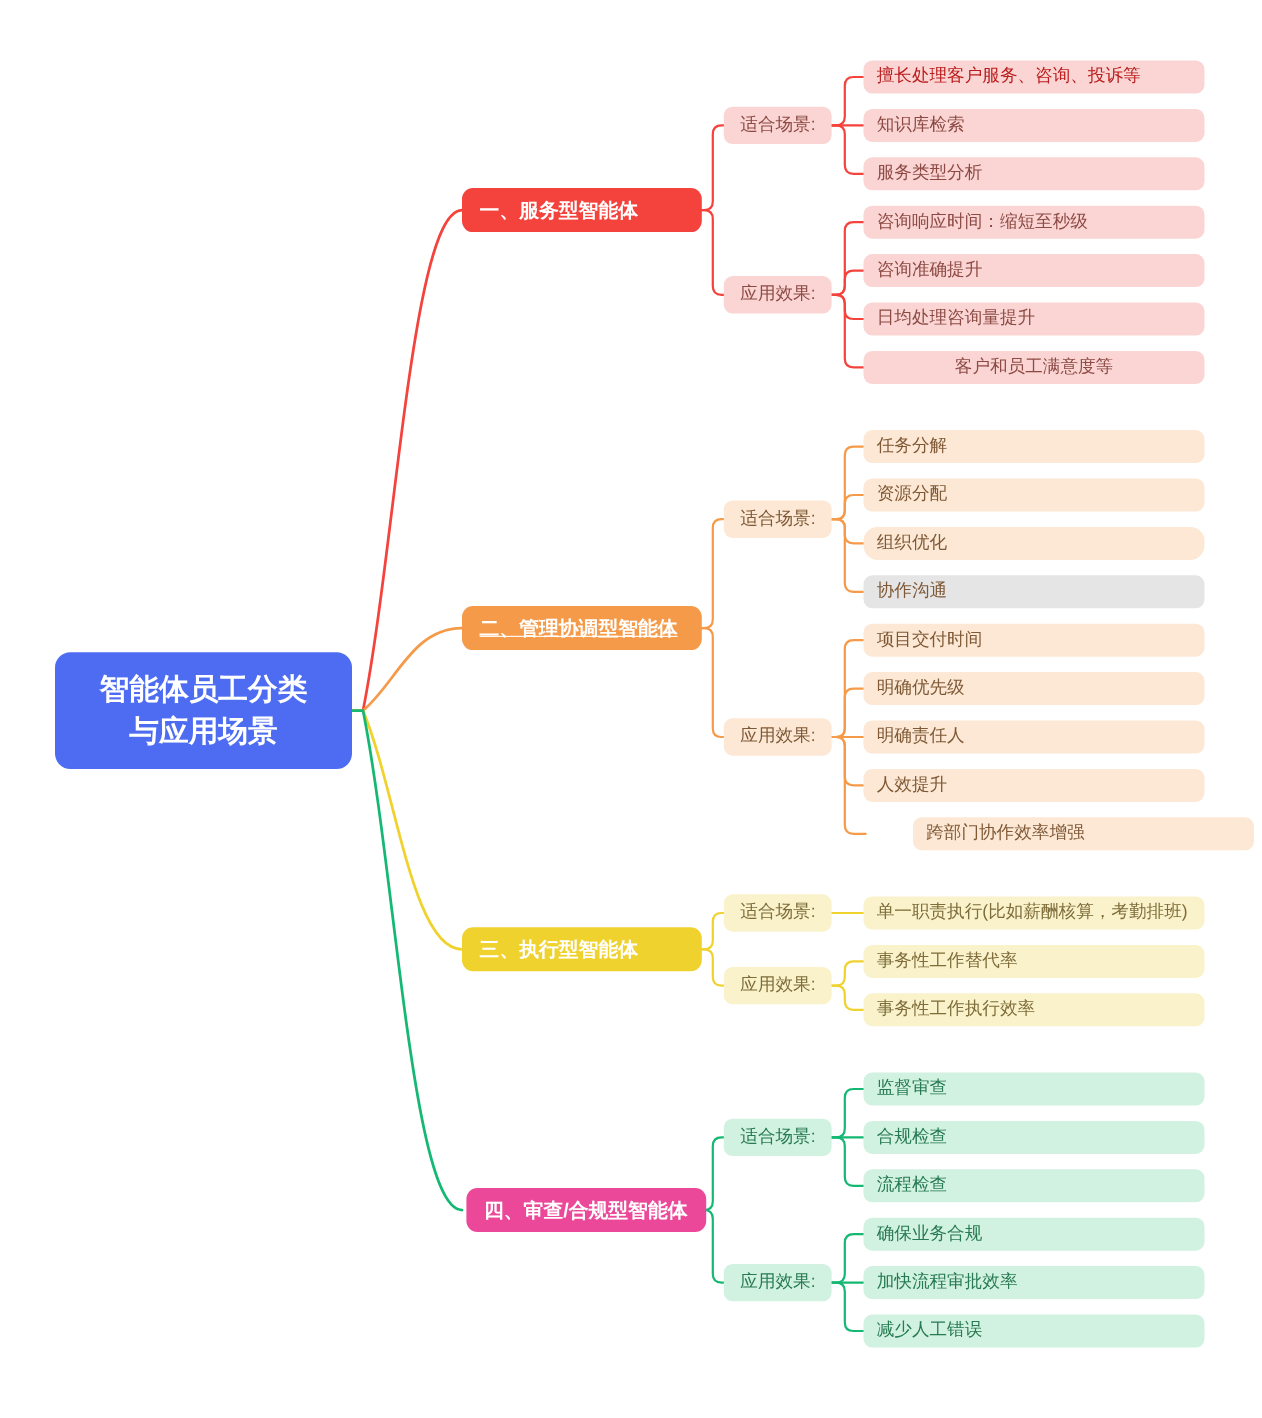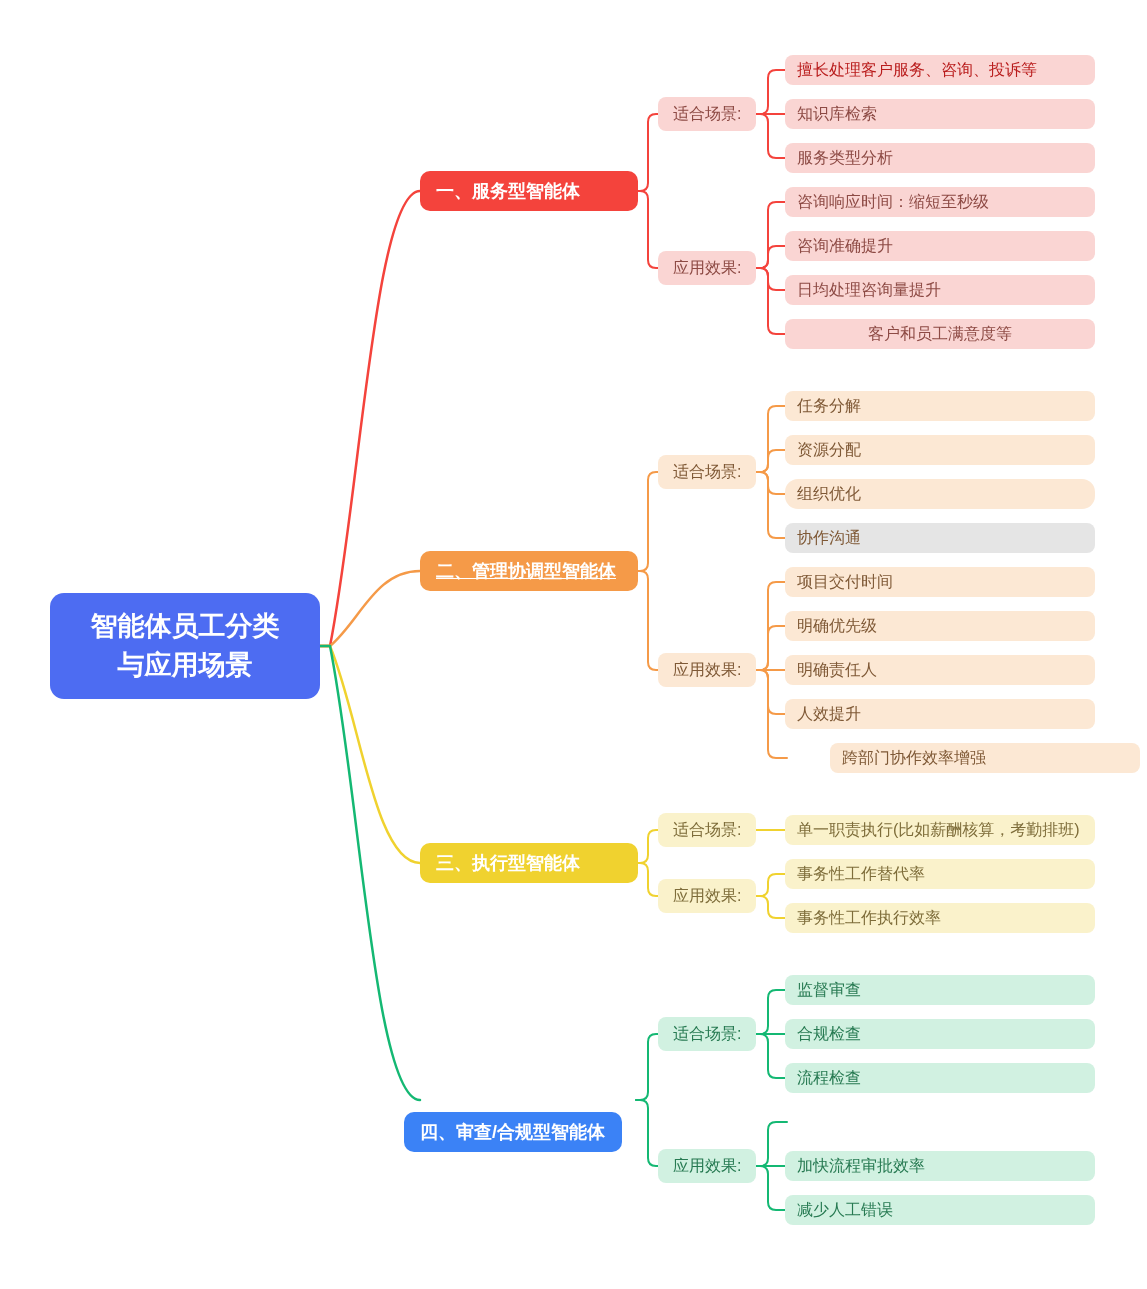--- a/index.html
+++ b/index.html
@@ -102,21 +102,22 @@
     <div class="node leaf" style="background: rgb(252, 232, 212); color: rgb(127, 89, 54); left: 785px; top: 611px;">明确优先级</div>
     <div class="node leaf" style="background: rgb(252, 232, 212); color: rgb(127, 89, 54); left: 785px; top: 655px;">明确责任人</div>
     <div class="node leaf" style="background: rgb(252, 232, 212); color: rgb(127, 89, 54); left: 785px; top: 699px;">人效提升</div>
     <div class="node leaf" style="background: rgb(252, 232, 212); color: rgb(127, 89, 54); left: 785px; top: 743px; margin-left: 45px;">跨部门协作效率增强</div>
     <div class="node branch" style="background: rgb(240, 210, 47); left: 420px; top: 843px;">三、执行型智能体</div>
     <div class="node group" style="background: rgb(250, 242, 203); color: rgb(126, 109, 58); left: 658px; top: 813px;">适合场景:</div>
     <div class="node leaf" style="background: rgb(250, 242, 203); color: rgb(126, 109, 58); left: 785px; top: 815px;">单一职责执行(比如薪酬核算，考勤排班)</div>
     <div class="node group" style="background: rgb(250, 242, 203); color: rgb(126, 109, 58); left: 658px; top: 879px;">应用效果:</div>
     <div class="node leaf" style="background: rgb(250, 242, 203); color: rgb(126, 109, 58); left: 785px; top: 859px;">事务性工作替代率</div>
     <div class="node leaf" style="background: rgb(250, 242, 203); color: rgb(126, 109, 58); left: 785px; top: 903px;">事务性工作执行效率</div>
-    <div class="node branch" style="background: #3b82f6; left: 404px; top: 1080px; margin-top: 32px;">四、审查/合规型智能体</div>
+    <div class="node branch" style="background: #ec4899; left: 424px; top: 1080px;">四、审查/合规型智能体</div>
     <div class="node group" style="background: rgb(209, 241, 225); color: rgb(39, 122, 82); left: 658px; top: 1017px;">适合场景:</div>
     <div class="node leaf" style="background: rgb(209, 241, 225); color: rgb(39, 122, 82); left: 785px; top: 975px;">监督审查</div>
     <div class="node leaf" style="background: rgb(209, 241, 225); color: rgb(39, 122, 82); left: 785px; top: 1019px;">合规检查</div>
     <div class="node leaf" style="background: rgb(209, 241, 225); color: rgb(39, 122, 82); left: 785px; top: 1063px;">流程检查</div>
     <div class="node group" style="background: rgb(209, 241, 225); color: rgb(39, 122, 82); left: 658px; top: 1149px;">应用效果:</div>
+    <div class="node leaf" style="background: rgb(209, 241, 225); color: rgb(39, 122, 82); left: 785px; top: 1107px;">确保业务合规</div>
     <div class="node leaf" style="background: rgb(209, 241, 225); color: rgb(39, 122, 82); left: 785px; top: 1151px;">加快流程审批效率</div>
     <div class="node leaf" style="background: rgb(209, 241, 225); color: rgb(39, 122, 82); left: 785px; top: 1195px;">减少人工错误</div>
   </div>
 
 </body></html>

